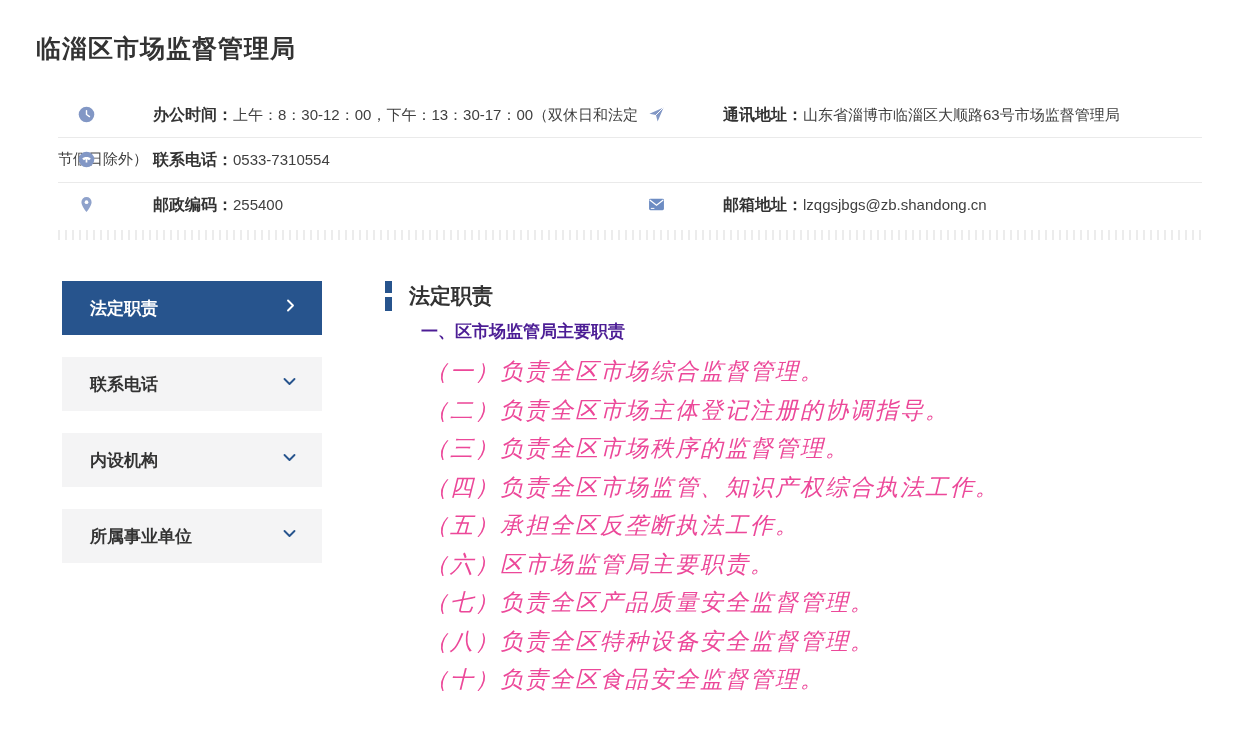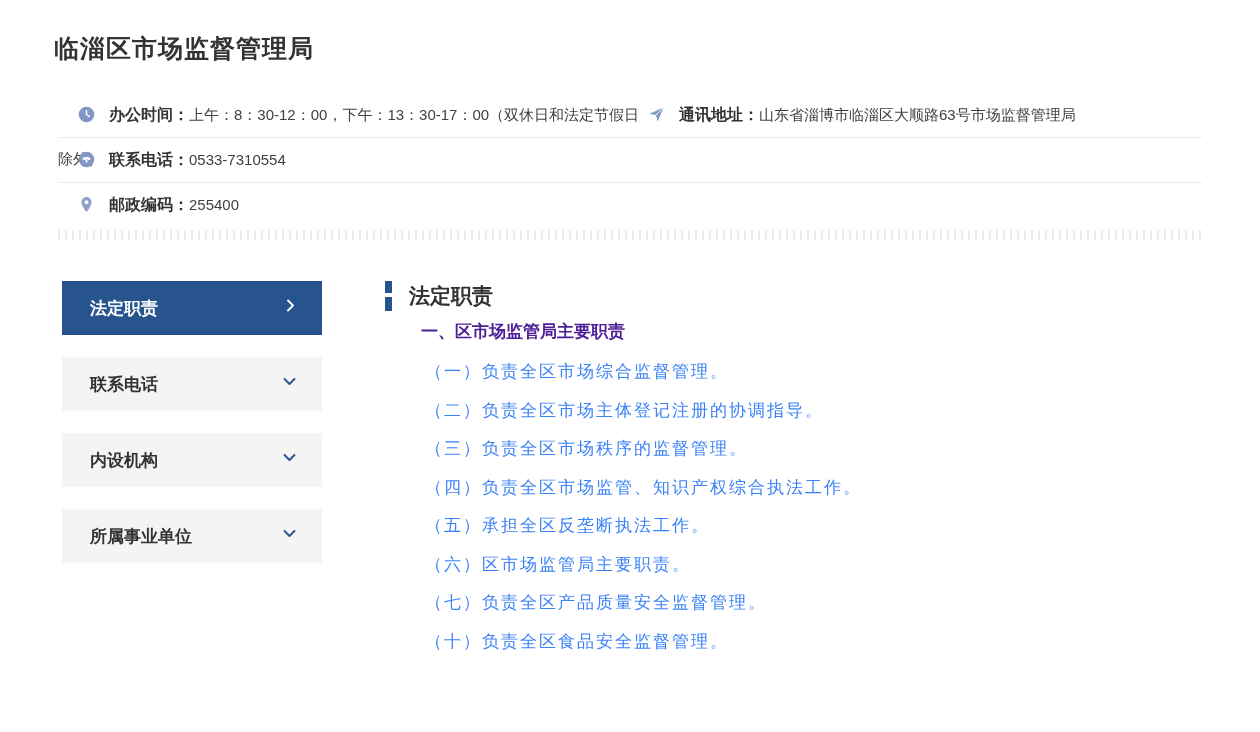--- a/index.html
+++ b/index.html
@@ -2,30 +2,30 @@
 <html><head>
 <meta charset="utf-8">
 <style>
   html,body{margin:0;padding:0;}
   body{
     width:1260px;height:732px;background:#ffffff;overflow:hidden;position:relative;
     font-family:"Liberation Sans",sans-serif;color:#333;
   }
   
   .page-title{
-    padding:32px 0 0 54px;font-size:25px;font-weight:bold;color:#333;letter-spacing:1px;
+    padding:32px 0 0 36px;font-size:25px;font-weight:bold;color:#333;letter-spacing:1px;
   }
   
   .contact{margin:28px 58px 0 58px;}
   .contact-row{display:flex;height:44px;border-bottom:1px solid #eaeaea;}
   .contact-row.no-border{border-bottom:none;align-items:center;}
   .cell{line-height:44px;font-size:15px;color:#404040;overflow:visible;}
   .cell.left{width:588px;flex:0 0 588px;}
   .cell.right{flex:1;}
-  .cell b{font-size:16px;color:#333;}
+  .cell b{font-size:16px;color:#333;margin-left:44px;}
   .cicon{display:inline-block;width:17px;height:17px;vertical-align:-3px;
          margin:0 14px 0 20px;position:relative;z-index:2;}
   .cell.right .cicon{margin-left:2px;}
   .dotted-divider{
     height:10px;margin:3px 58px 0 58px;
     background:repeating-linear-gradient(90deg,#ececec 0,#ececec 2px,transparent 2px,transparent 7px);
   }
   
   .lower{display:flex;margin:41px 55px 0 62px;}
   .sidebar{width:260px;flex:0 0 260px;}
@@ -37,22 +37,22 @@
   .side-item svg{flex:0 0 auto;}
   
   .content{flex:1;margin-left:63px;min-width:0;}
   .heading-row{display:flex;align-items:center;height:30px;}
   .heading-bar{width:7px;height:30px;margin-right:17px;
     background:linear-gradient(#27548d 0 12px,#ffffff 12px 16px,#27548d 16px 30px);}
   .heading{font-size:21px;font-weight:bold;color:#333;}
   .subheading{margin:9px 0 0 36px;font-size:17px;font-weight:bold;color:#4c1d95;}
   .duties{margin:9px 0 0 40px;}
   .duty{
-    height:38.5px;line-height:38.5px;font-size:17px;color:#3b82f6;
-    font-family:"DejaVu Serif",serif;font-weight:400;letter-spacing:2px;white-space:nowrap;
+    height:38.5px;line-height:38.5px;font-size:23px;color:#ec4899;
+    font-family:"DejaVu Serif",serif;font-weight:400;letter-spacing:2px;white-space:nowrap;font-style:italic;
   }
 </style>
 </head>
 <body>
 
 <div class="page-title">临淄区市场监督管理局</div>
 
 <div class="contact">
 
   <div class="contact-row">
@@ -78,20 +78,27 @@
           </svg></span><b>联系电话：</b><span>0533-7310554</span>
     </div>
   </div>
 
   <div class="contact-row no-border">
     <div class="cell left">
       <span class="cicon"><svg width="17" height="17" viewBox="0 0 24 24">
             <path d="M12 1.5a7.2 7.2 0 0 0-7.2 7.2C4.8 13.9 12 22.5 12 22.5s7.2-8.6 7.2-13.8A7.2 7.2 0 0 0 12 1.5z" fill="#8fa2cb"></path>
             <circle cx="12" cy="8.7" r="2.6" fill="#fff"></circle>
           </svg></span><b>邮政编码：</b><span>255400</span>
+    </div>
+    <div class="cell right">
+      <span class="cicon"><svg width="17" height="17" viewBox="0 0 24 24">
+            <rect x="1.5" y="4" width="21" height="16" rx="2" fill="#6d8cc3"></rect>
+            <path d="M2.5 5.5 12 13l9.5-7.5" stroke="#fff" stroke-width="1.8" fill="none"></path>
+            <path d="M4 17.5h5" stroke="#fff" stroke-width="1.4"></path>
+          </svg></span><b>邮箱地址：</b><span>lzqgsjbgs@zb.shandong.cn</span>
     </div>
   </div>
 
 </div>
 
 <div class="dotted-divider"></div>
 
 <div class="lower">
 
   <div class="sidebar">
@@ -128,17 +135,18 @@
     </div>
     <div class="subheading">一、区市场监管局主要职责</div>
     <div class="duties">
       <div class="duty">（一）负责全区市场综合监督管理。</div>
       <div class="duty">（二）负责全区市场主体登记注册的协调指导。</div>
       <div class="duty">（三）负责全区市场秩序的监督管理。</div>
       <div class="duty">（四）负责全区市场监管、知识产权综合执法工作。</div>
       <div class="duty">（五）承担全区反垄断执法工作。</div>
       <div class="duty">（六）区市场监管局主要职责。</div>
       <div class="duty">（七）负责全区产品质量安全监督管理。</div>
+      <div class="duty">（八）负责全区特种设备安全监督管理。</div>
       <div class="duty">（十）负责全区食品安全监督管理。</div>
     </div>
   </div>
 
 </div>
 
 </body></html>

